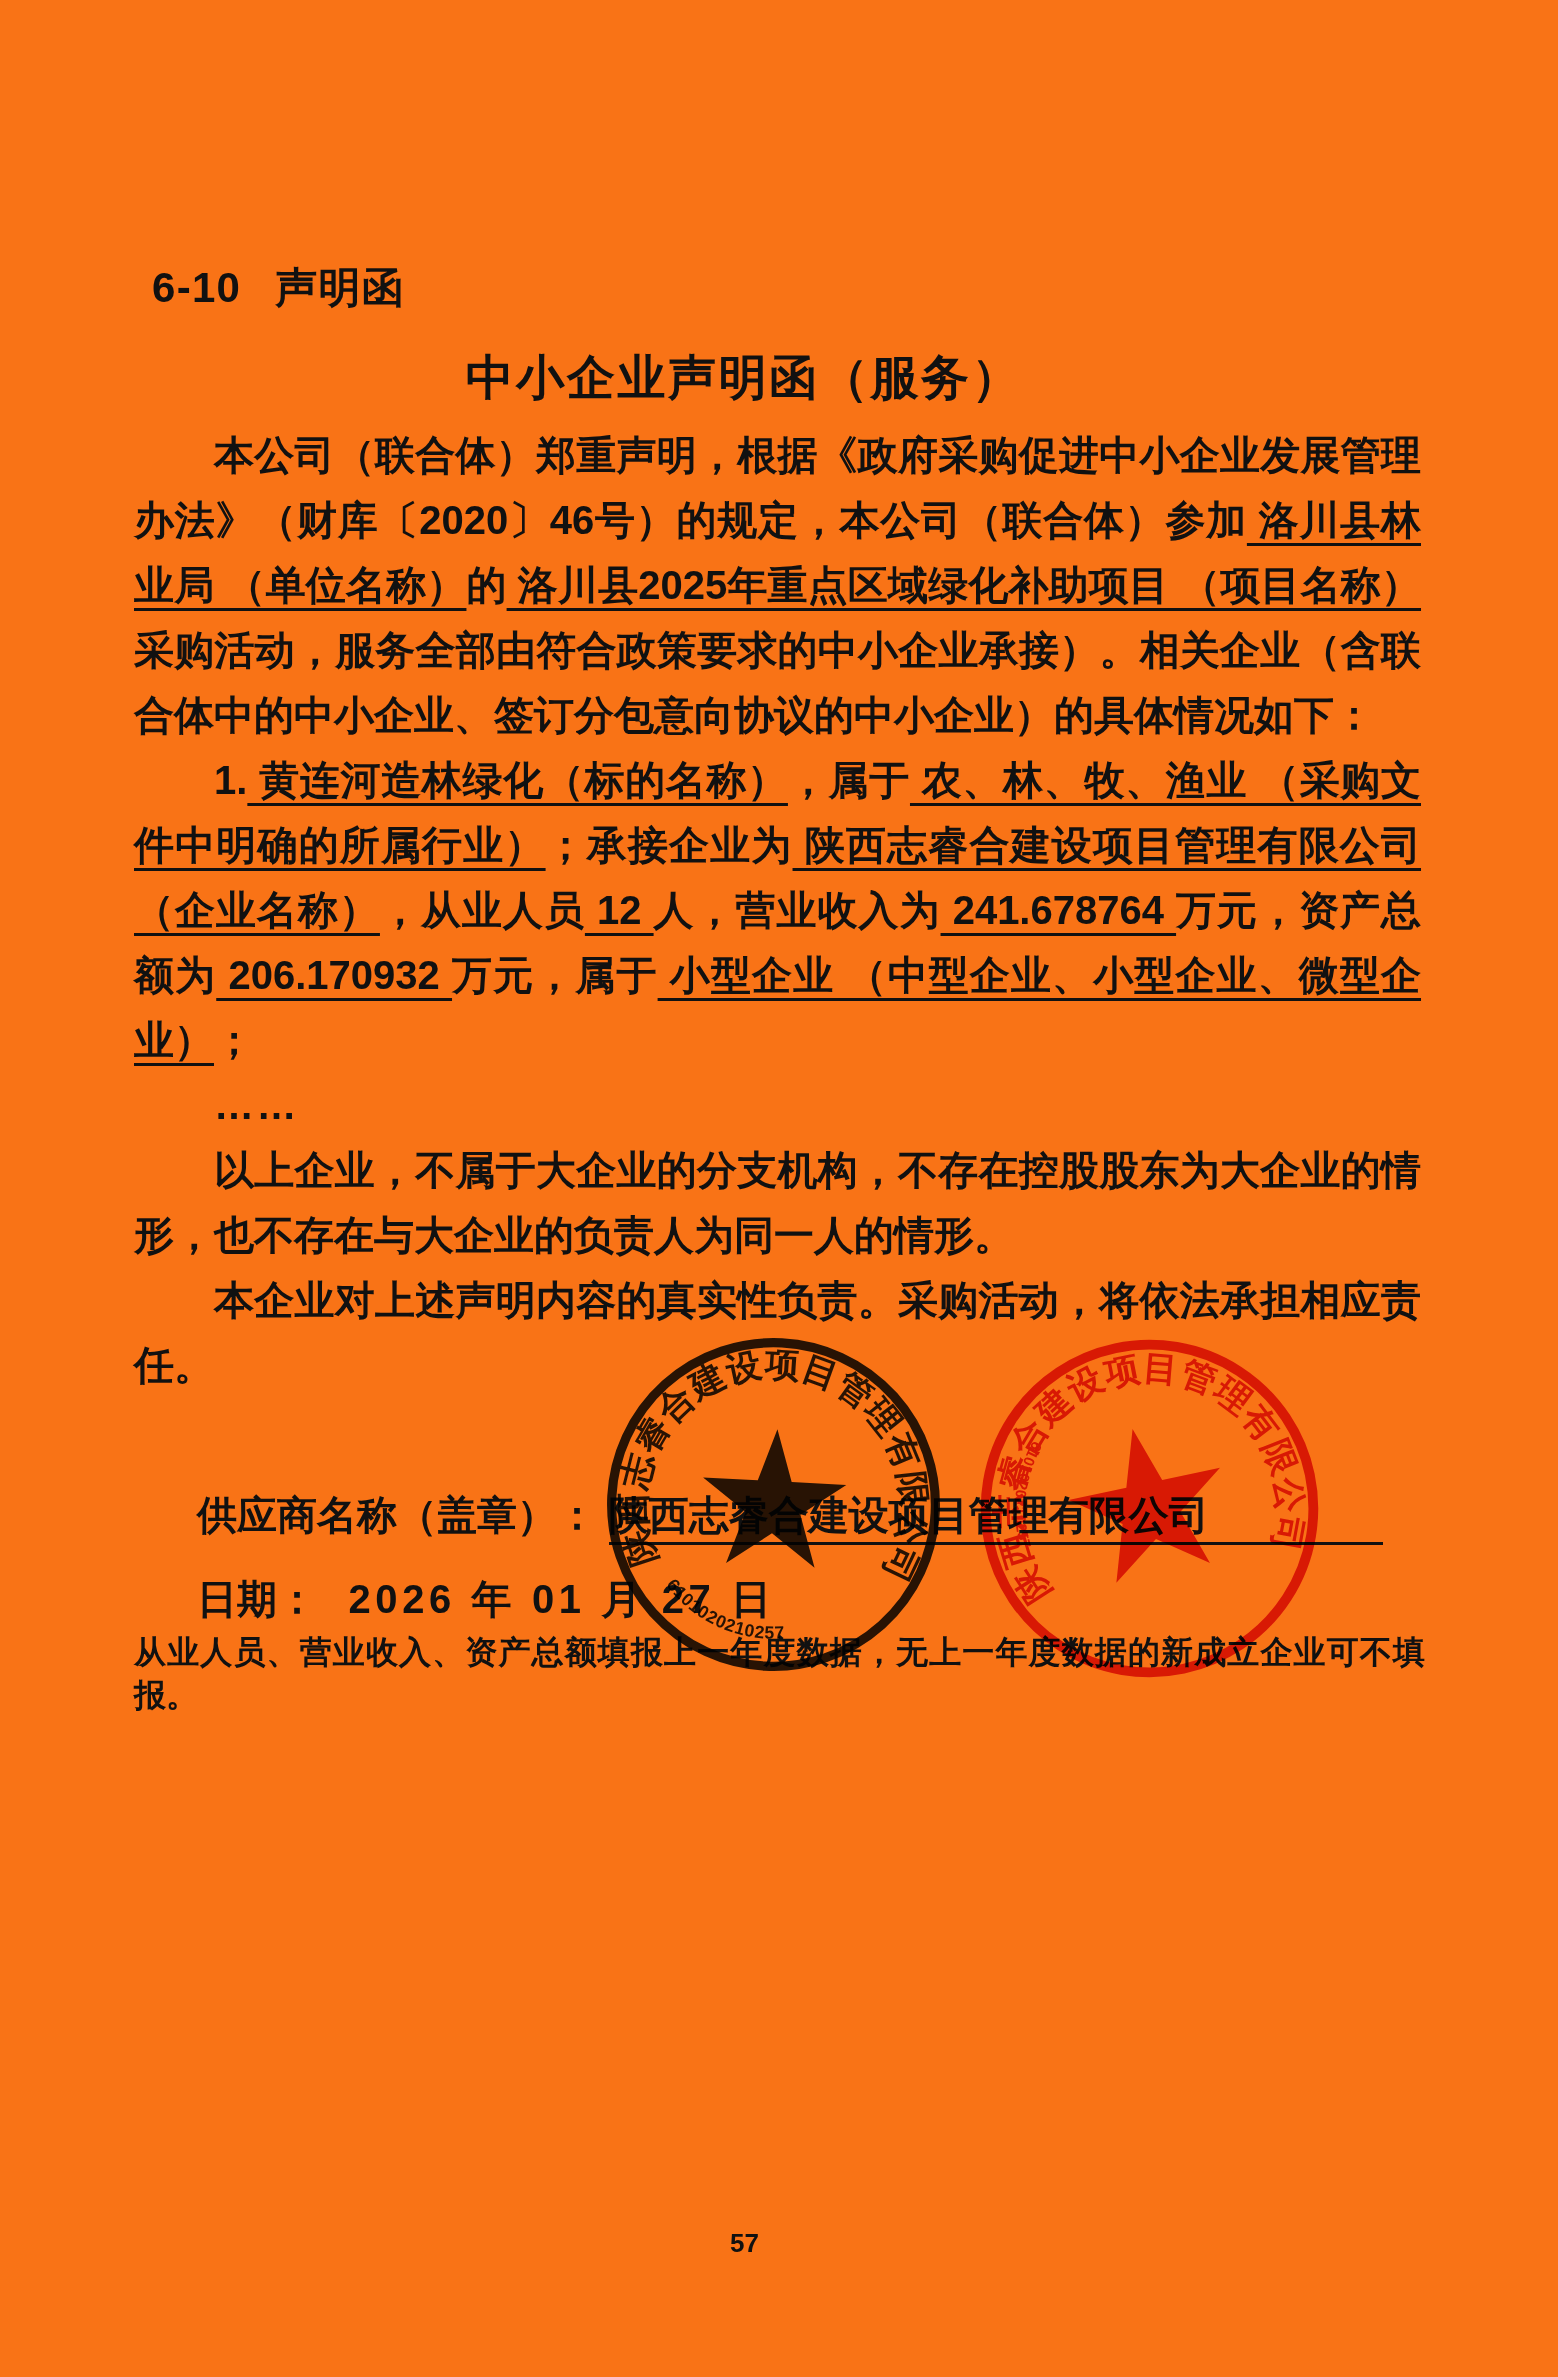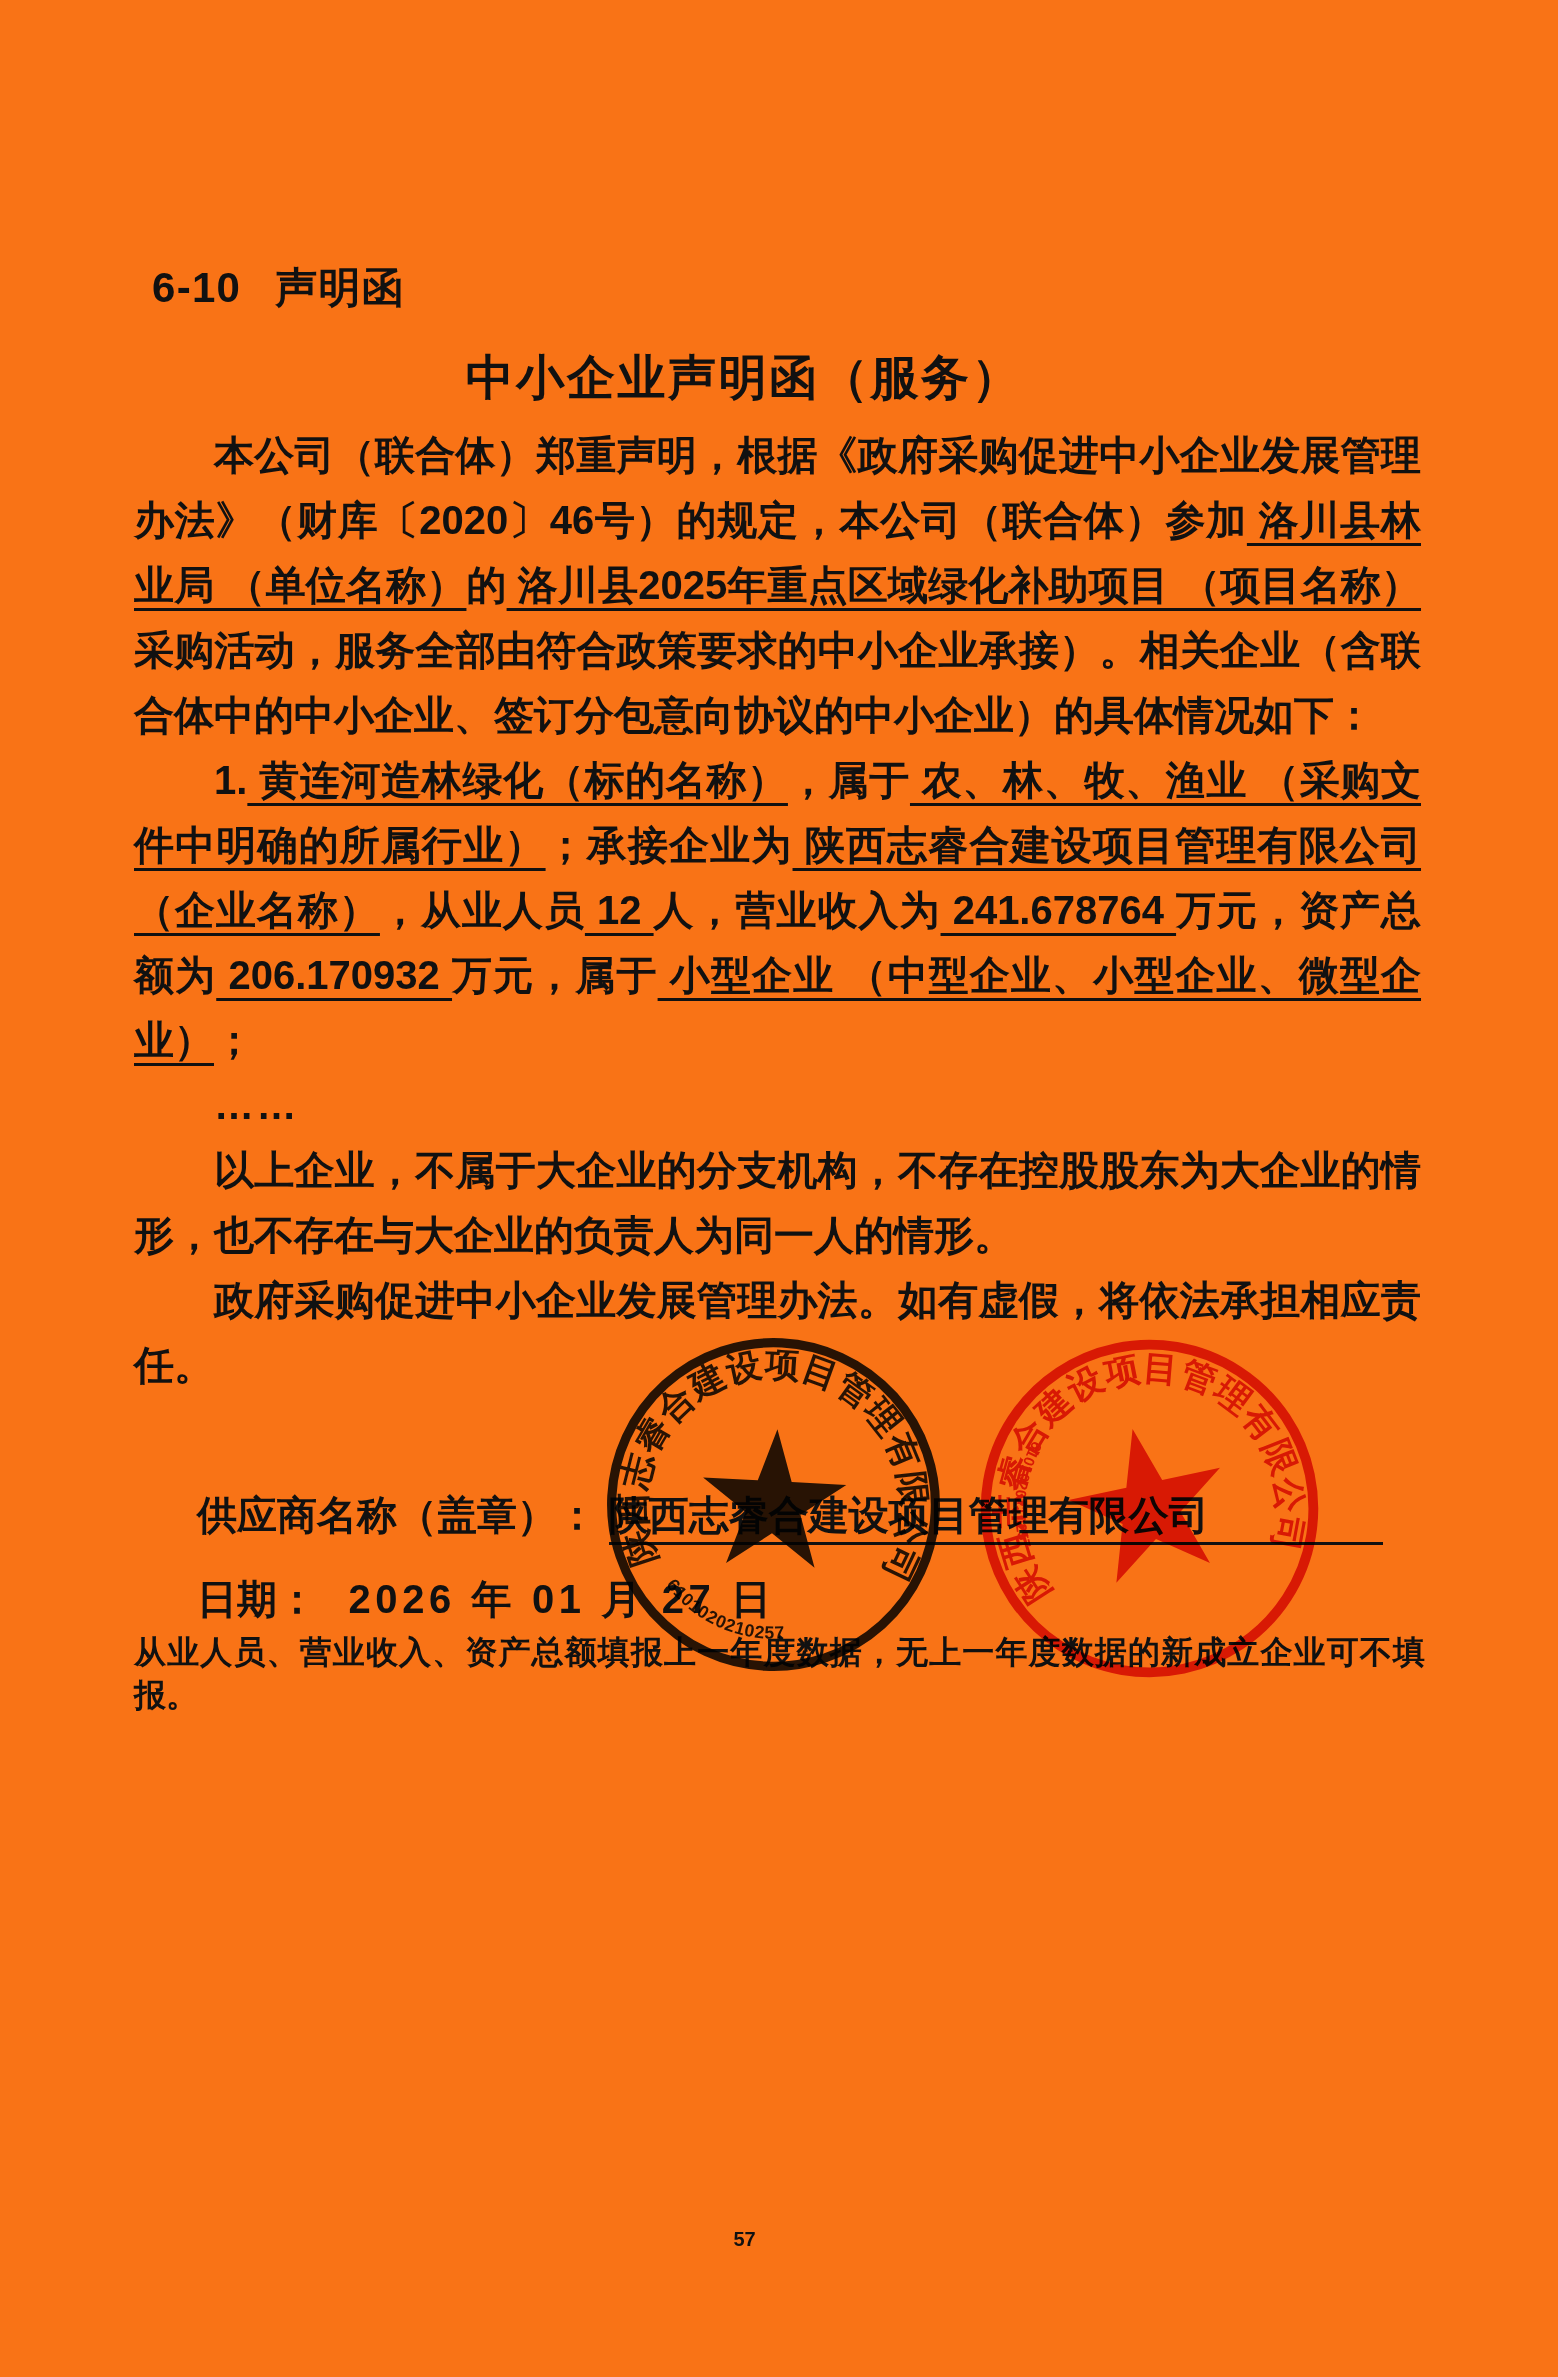--- a/index.html
+++ b/index.html
@@ -62,21 +62,21 @@
     position:absolute;left:134px;top:1631px;width:1291px;
     font-size:32px;line-height:43px;font-weight:bold;text-align:justify;
   }
   .note2{
     position:absolute;left:134px;top:1803px;width:1291px;
     font-size:34px;line-height:45px;font-weight:bold;text-align:justify;
   }
   
   .pageno{
     position:absolute;left:0;top:2228px;width:1489px;
-    text-align:center;font-size:20px;font-weight:bold;
+    text-align:center;font-size:26px;font-weight:bold;
   }
   
   .stamp{
     position:absolute;
     mix-blend-mode:multiply;
     opacity:0.92;
     filter:blur(0.5px) contrast(1.05);
   }
   .stamp text{font-family:"Liberation Sans","DejaVu Sans",sans-serif;font-weight:bold;}
 </style>
@@ -93,21 +93,21 @@
 
   <div class="body">
     <p>
       <span>本公司（联合体）郑重声明，根据《政府采购促进中小企业发展管理办法》（财库〔2020〕46号）的规定，本公司（联合体）参加</span><span class="u"> 洛川县林业局 （单位名称）</span><span>的</span><span class="u"> 洛川县2025年重点区域绿化补助项目 （项目名称）</span><span>采购活动，服务全部由符合政策要求的中小企业承接）。相关企业（含联合体中的中小企业、签订分包意向协议的中小企业）的具体情况如下：</span>
     </p>
     <p>
       <span>1.</span><span class="u"> 黄连河造林绿化（标的名称）</span><span>，属于</span><span class="u"> 农、林、牧、渔业 （采购文件中明确的所属行业）</span><span>；承接企业为</span><span class="u"> 陕西志睿合建设项目管理有限公司（企业名称）</span><span>，从业人员</span><span class="u"> 12 </span><span>人，营业收入为</span><span class="u"> 241.678764 </span><span>万元，资产总额为</span><span class="u"> 206.170932 </span><span>万元，属于</span><span class="u"> 小型企业 （中型企业、小型企业、微型企业）</span><span>；</span>
     </p>
     <p class="ellipsis-line">……</p>
     <p>以上企业，不属于大企业的分支机构，不存在控股股东为大企业的情形，也不存在与大企业的负责人为同一人的情形。</p>
-    <p>政府采购促进中小企业发展管理办法。如有虚假，将依法承担相应责任。</p>
+    <p>本企业对上述声明内容的真实性负责。采购活动，将依法承担相应责任。</p>
   </div>
 
   <div class="sig-line">
     <span>供应商名称（盖章）：</span><span class="sig-company">陕西志睿合建设项目管理有限公司</span>
   </div>
   <div class="date-line">
     <span>日期：</span><span class="date-value">2026 年 01 月 27 日</span>
   </div>
 
   <div class="note1">从业人员、营业收入、资产总额填报上一年度数据，无上一年度数据的新成立企业可不填报。</div>

